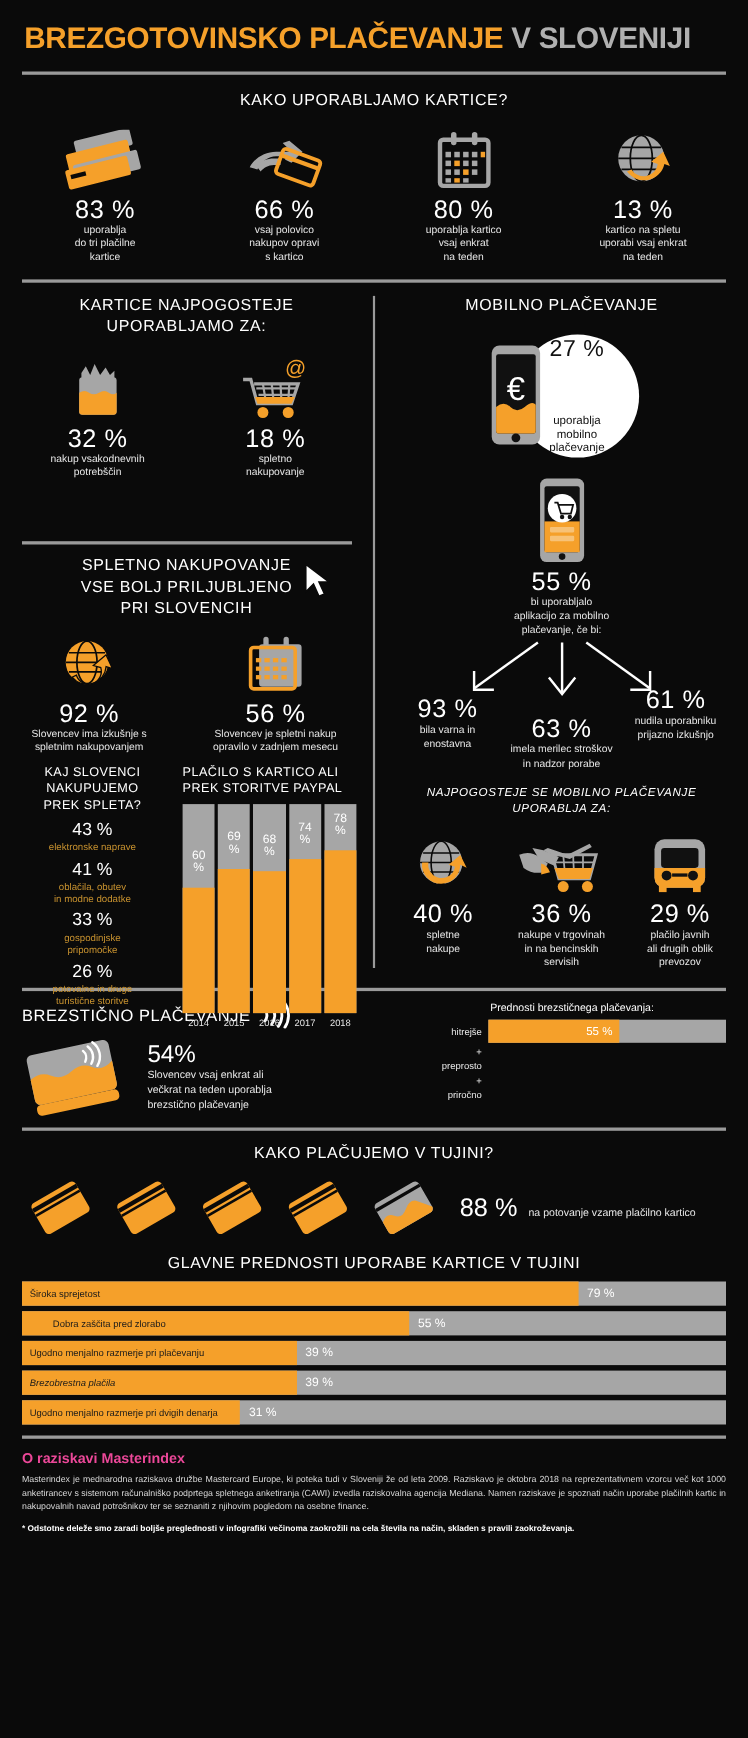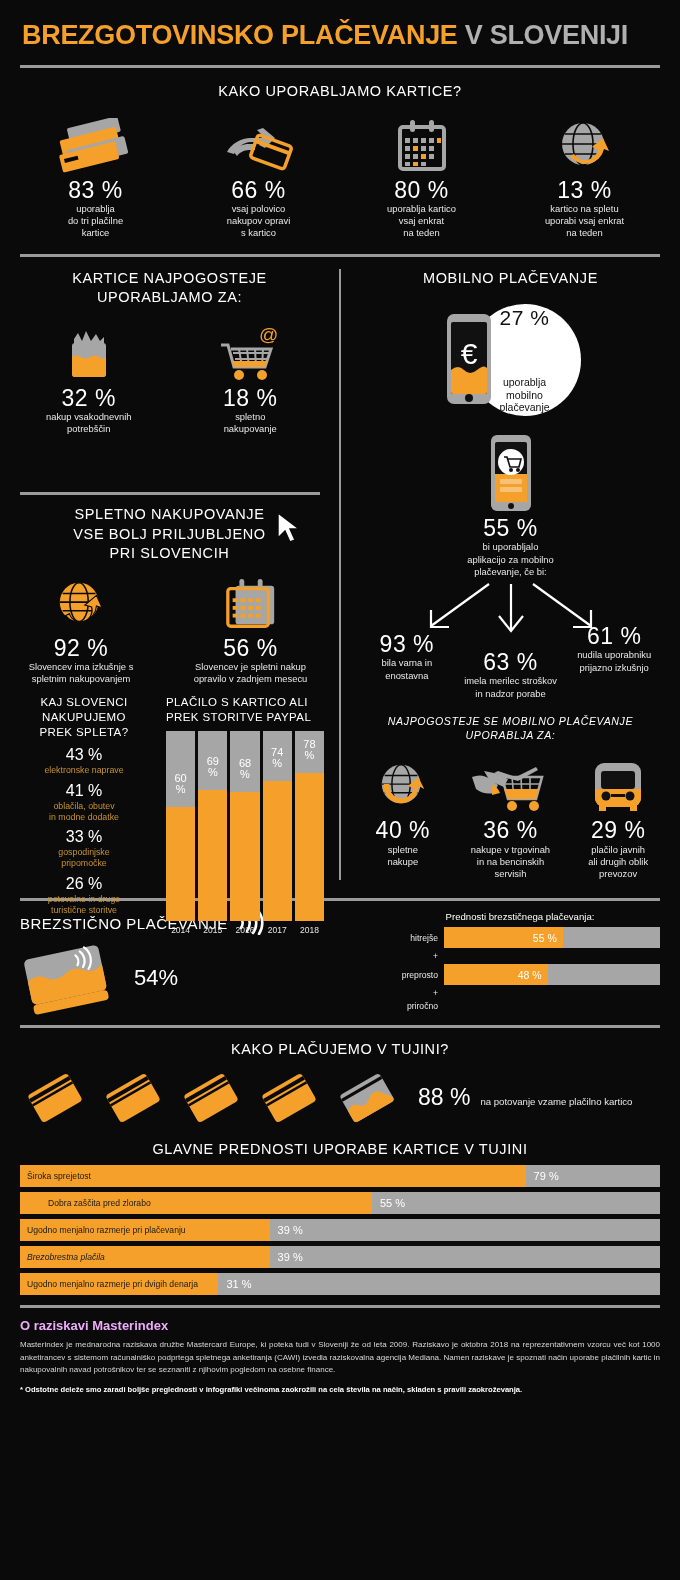--- a/index.html
+++ b/index.html
@@ -152,21 +152,21 @@
   
   .cards-row { display:flex; align-items:center; padding: 6px 18px 0 18px; gap: 4px;}
   .hbars { padding: 6px 20px 0 20px; }
   .hb-row { display:flex; height: 22px; margin-bottom: 5px; background: #A6A6A6; align-items:center; position:relative;}
   .hb-fill { height:100%; background:#F5A02A; display:flex; align-items:center; }
   .hb-name { font-size: 8.6px; color:#1a1a1a; padding-left: 7px; white-space:nowrap; }
   .hb-val { font-size: 11px; color:#fff; padding-left: 8px; }
 
   
   .footer { padding: 10px 20px 0 20px; }
-  .f-title { font-size: 13px; font-weight: bold; color:#f0abfc; margin-bottom: 6px;}
+  .f-title { font-size: 13px; font-weight: bold; color:#ec4899; margin-bottom: 6px;}
   .f-body { font-size: 8px; color:#d8d8d8; line-height: 1.55; text-align: justify; }
   .f-note { font-size: 7.6px; color:#ffffff; font-weight: bold; margin-top: 8px; }
 
   svg { display:block; }
 </style>
 </head>
 <body>
 
 <div class="page">
 
@@ -638,44 +638,42 @@
               <g fill="none" stroke="#ffffff" stroke-width="2.2" stroke-linecap="round">
                 <path d="M60 16 A8 8 0 0 1 60 26"></path>
                 <path d="M65 13 A12 12 0 0 1 65 29"></path>
                 <path d="M70 10 A16 16 0 0 1 70 32"></path>
               </g>
             </g>
           </svg>
         </div>
         <div>
           <div style="font-size:22px; font-weight:300;">54%</div>
+          <div class="cap" style="white-space:pre-line; font-size:9.6px; line-height:1.4;">Slovencev vsaj enkrat ali
+večkrat na teden uporablja
+brezstično plačevanje</div>
         </div>
       </div>
     </div>
 
     <div class="cl-right">
       <div class="adv-title">Prednosti brezstičnega plačevanja:</div>
 
       <div class="adv-row">
         <div class="adv-lbl">hitrejše</div>
         <div class="adv-track">
           <div class="adv-fill" style="width: 55%;">
             <span>55 %</span>
           </div>
         </div>
       </div>
       <div class="plus">+</div>
 
       <div class="adv-row">
         <div class="adv-lbl">preprosto</div>
-        <div class="adv-track">
-          <div class="adv-fill" style="width: 48%;">
-            <span>48 %</span>
-          </div>
-        </div>
       </div>
       <div class="plus">+</div>
 
       <div class="adv-row">
         <div class="adv-lbl">priročno</div>
       </div>
     </div>
   </div>
 
   <div class="hr" style="margin-top:10px;"></div>

